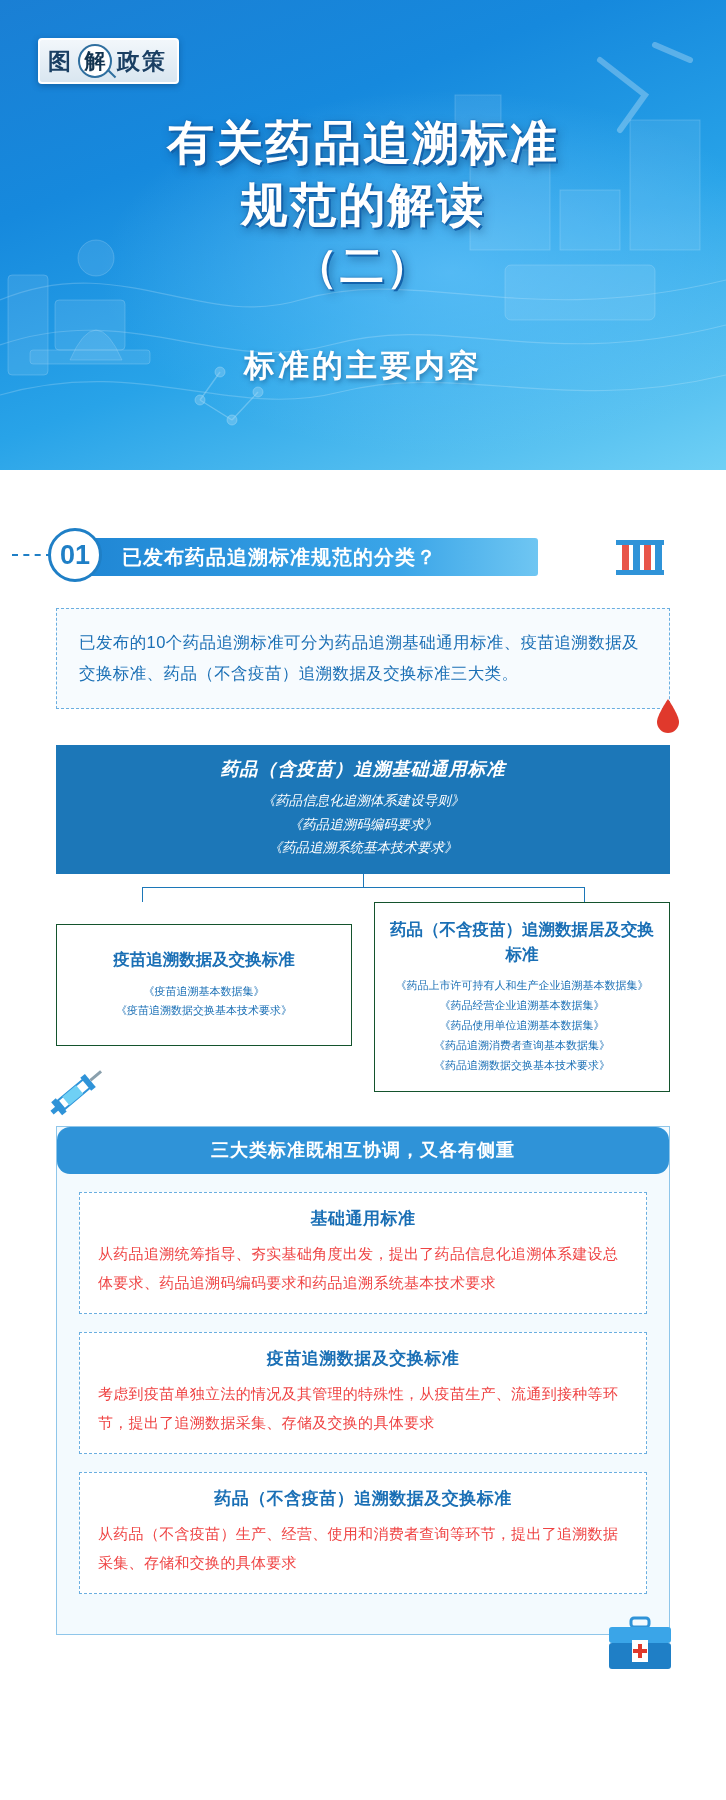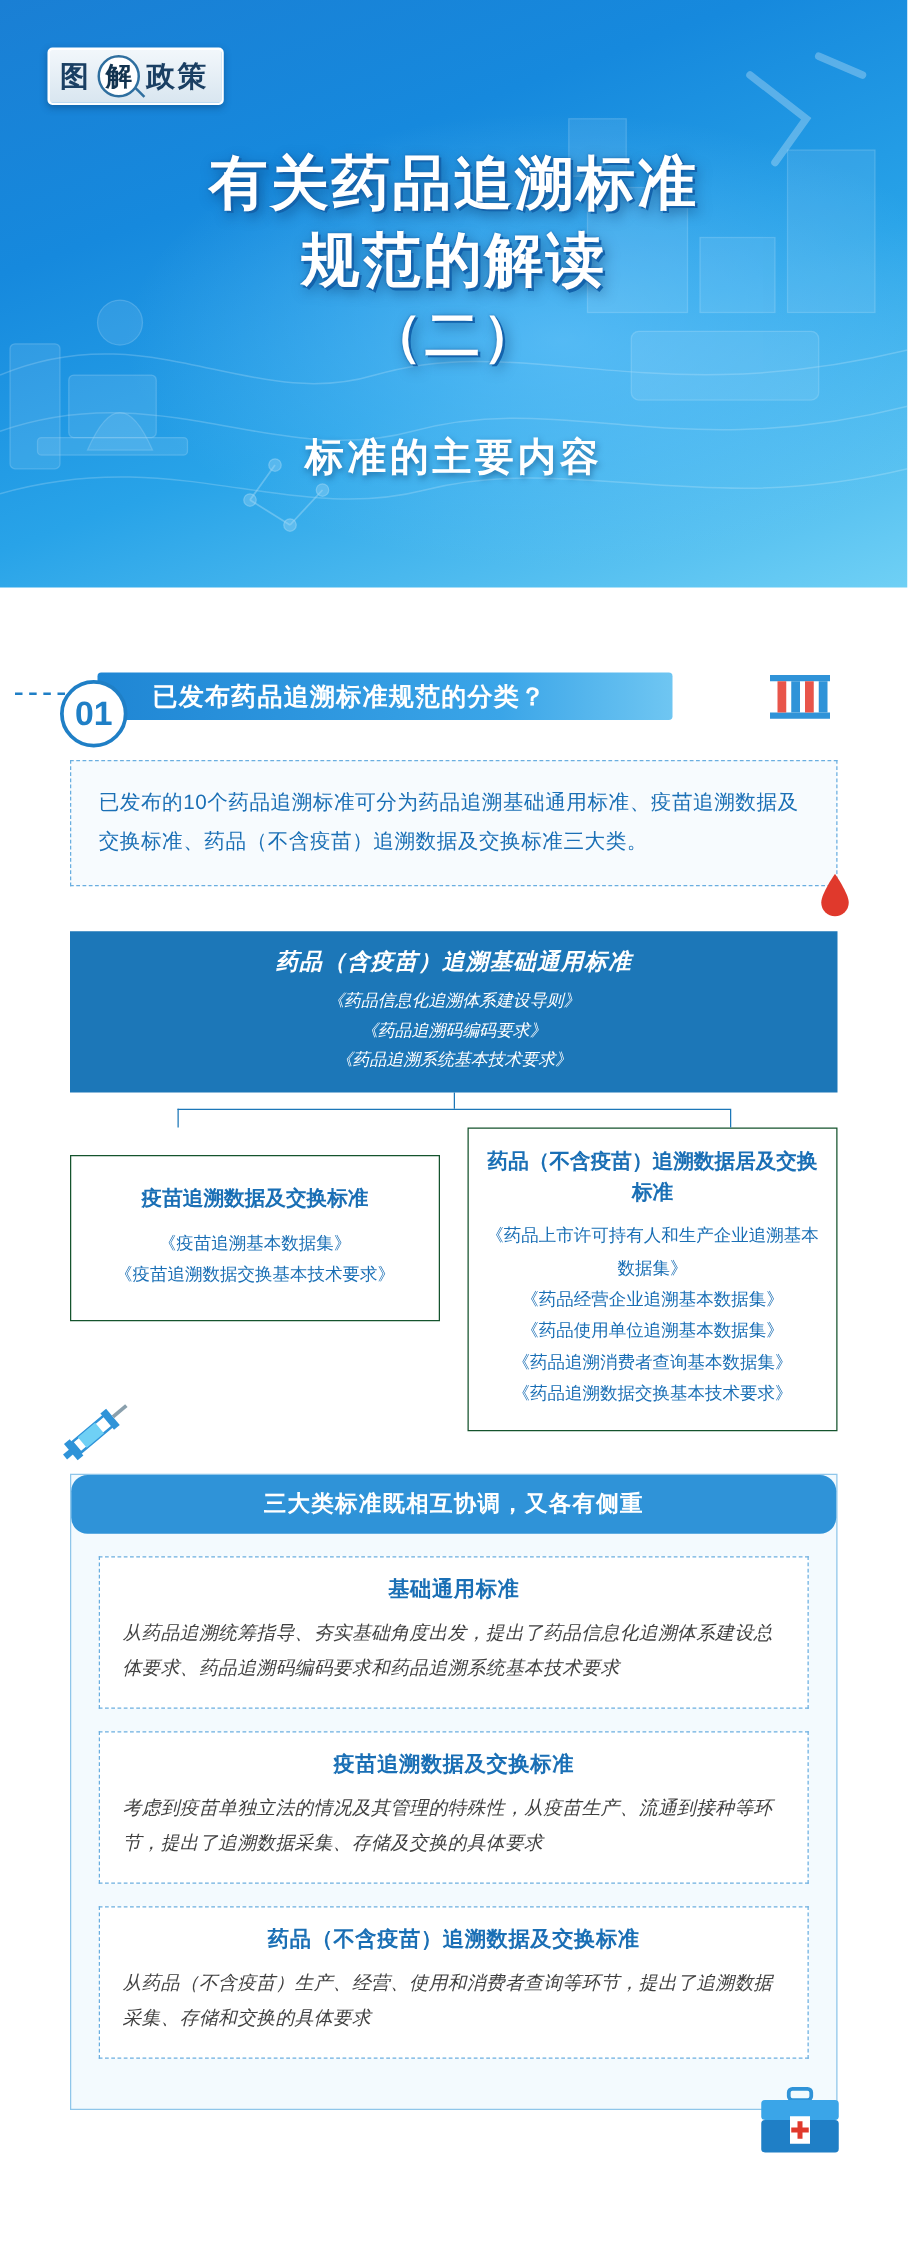--- a/index.html
+++ b/index.html
@@ -72,21 +72,21 @@
     text-align: center;
     color: #ffffff;
     font-weight: bold;
     font-size: 47px;
     letter-spacing: 2px;
     line-height: 1.32;
     text-shadow:
        0 0 2px #1760a8,
        2px 2px 0 #1464ad,
        3px 4px 10px rgba(0,40,90,0.55);
-    font-family: Liberation Serif, serif;
+    font-family: Liberation Mono, monospace;
   }
   .hero-title .l2 { display:block; }
   .hero-title .l3 { display:block; font-size: 44px; }
   .hero-sub {
     position: absolute;
     top: 345px; left: 0; right: 0;
     text-align: center;
     color: #ffffff;
     font-weight: bold;
     font-size: 31px;
@@ -101,21 +101,21 @@
     height: 70px;
   }
   .sec-dash {
     position: absolute;
     left: 12px; top: 34px;
     width: 40px; height: 0;
     border-top: 2px dashed #1f7fc6;
   }
   .sec-num {
     position: absolute;
-    left: 48px; top: 24px;
+    left: 48px; top: 8px;
     width: 54px; height: 54px;
     border: 3px solid #1f7fc6;
     border-radius: 50%;
     color: #1f7fc6;
     font-size: 27px;
     font-weight: bold;
     display: flex; align-items: center; justify-content: center;
     background: #fff;
     z-index: 3;
   }
@@ -180,21 +180,21 @@
   .tree-cols { display: flex; gap: 22px; align-items: flex-start; }
   .branch {
     flex: 1;
     border: 1px solid #14532d;
     background: #fff;
     color: #1a6fb5;
     text-align: center;
     padding: 14px 8px 16px 8px;
   }
   .branch .b-title { font-size: 16.5px; font-weight: bold; margin-bottom: 10px; line-height: 1.5; }
-  .branch .b-item { font-size: 14px; line-height: 1.8; }
+  .branch .b-item { font-size: 11px; line-height: 1.8; }
   .branch.left { margin-top: 22px; padding-top: 22px; padding-bottom: 24px; }
   .syringe {
     position: absolute;
     left: -14px; bottom: -34px;
     width: 70px; height: 70px;
   }
 
   
   .panel {
     position: relative;
@@ -223,25 +223,24 @@
   .card:last-child { margin-bottom: 0; }
   .card .c-title {
     text-align: center;
     color: #1a6fb5;
     font-size: 17px;
     font-weight: bold;
     margin-bottom: 10px;
     letter-spacing: 0.5px;
   }
   .card .c-text {
-    color: #404040;
+    color: #ef4444;
     font-size: 15px;
     line-height: 1.9;
     letter-spacing: 0.3px;
-    font-style: italic;
   }
   .toolbox {
     position: absolute;
     right: -6px; bottom: -40px;
     width: 70px; height: 60px;
   }
 </style>
 </head>
 <body>
 

